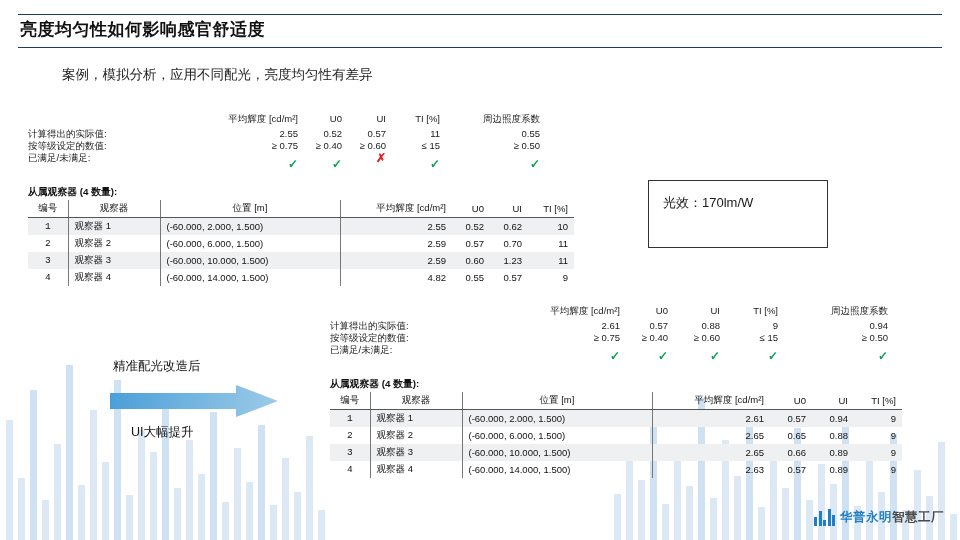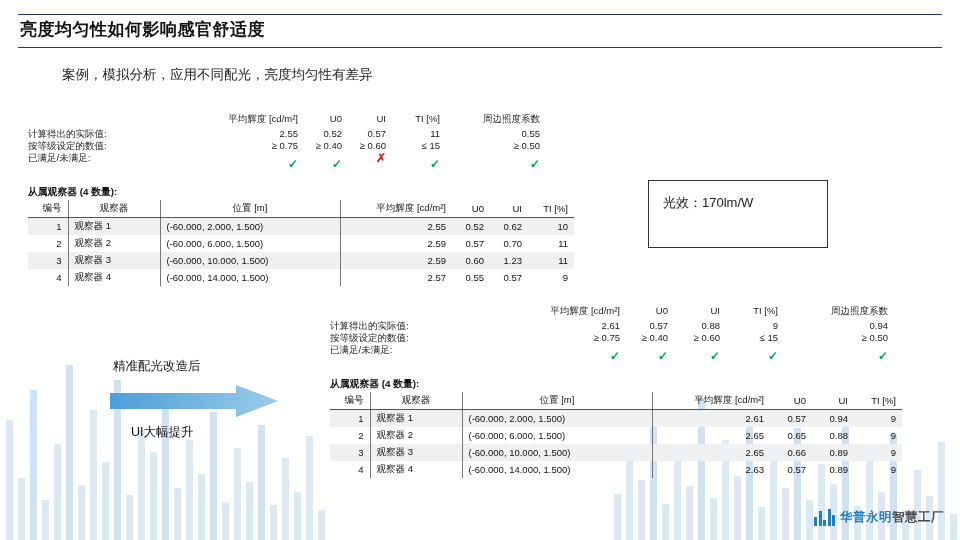--- a/index.html
+++ b/index.html
@@ -37,21 +37,21 @@
 
   .obs-title { position:absolute; font-size:9.8px; font-weight:bold; color:#111; }
 
   table.obs { position:absolute; border-collapse:collapse; font-size:9.5px; }
   table.obs th, table.obs td {
     padding:2px 6px; font-weight:normal; color:#111; white-space:nowrap;
   }
   table.obs thead th { border-bottom:1px solid #555; }
   table.obs tbody tr.alt { background:#eef0f2; }
   .num { text-align:right; }
-  .ctr { text-align:right; }
+  .ctr { text-align:center;font-family:Liberation Mono, monospace; }
   .sepl { border-left:1px solid #777; }
 
   
   .lightbox {
     position:absolute; border:1px solid #333; background:#fff;
     padding:10px 14px; font-size:13px; line-height:1.9;
   }
 
   
   .arrow-label { position:absolute; font-size:12.5px; color:#111; }
@@ -205,21 +205,21 @@
       <td class="sepl">(-60.000, 10.000, 1.500)</td>
       <td class="num sepl">2.59</td>
       <td class="num">0.60</td>
       <td class="num">1.23</td>
       <td class="num">11</td>
     </tr>
     <tr>
       <td class="ctr">4</td>
       <td class="sepl">观察器 4</td>
       <td class="sepl">(-60.000, 14.000, 1.500)</td>
-      <td class="num sepl">2.57</td>
+      <td class="num sepl">4.82</td>
       <td class="num">0.55</td>
       <td class="num">0.57</td>
       <td class="num">9</td>
     </tr>
   </tbody>
 </table>
 
 <div class="lightbox" style="left:610px; top:180px; width:180px; height:68px;margin-left:38px;">
   <div>光效：170lm/W</div>
 </div>

